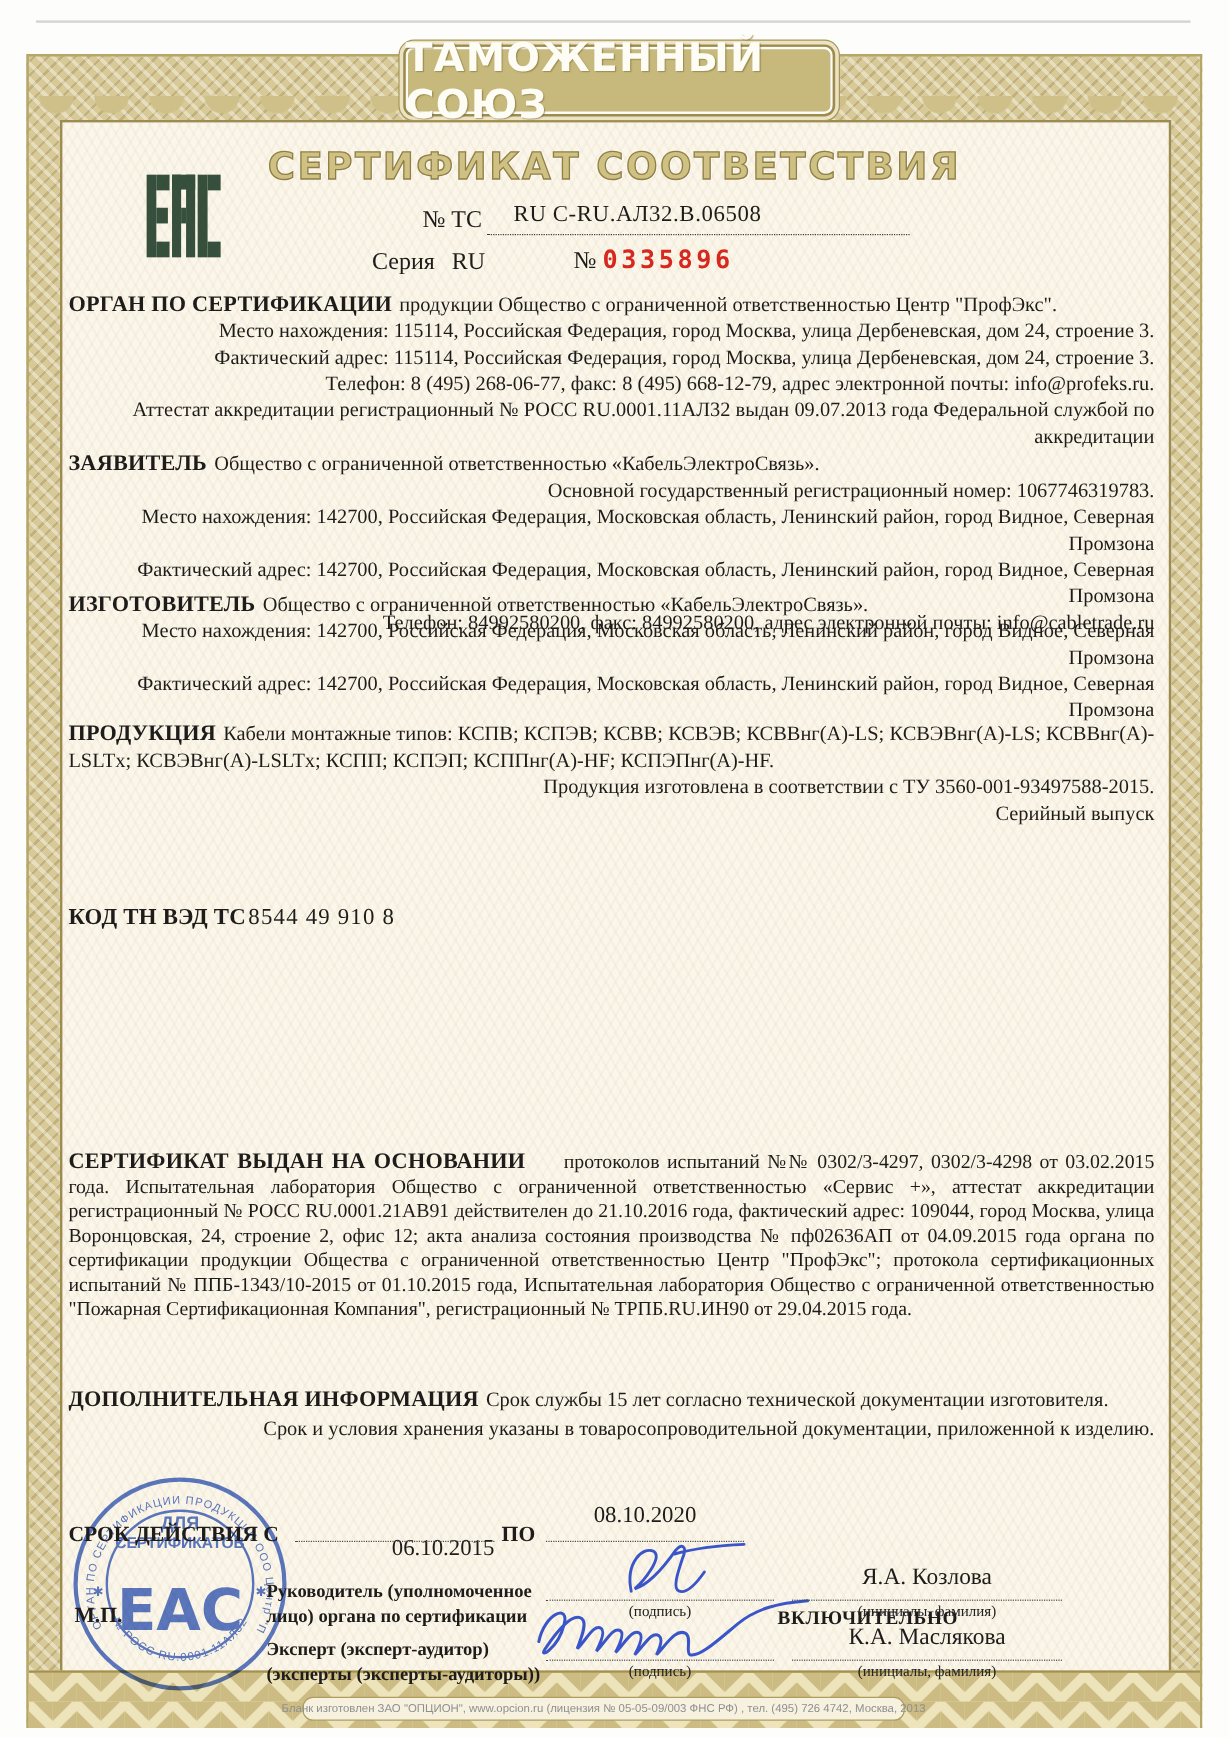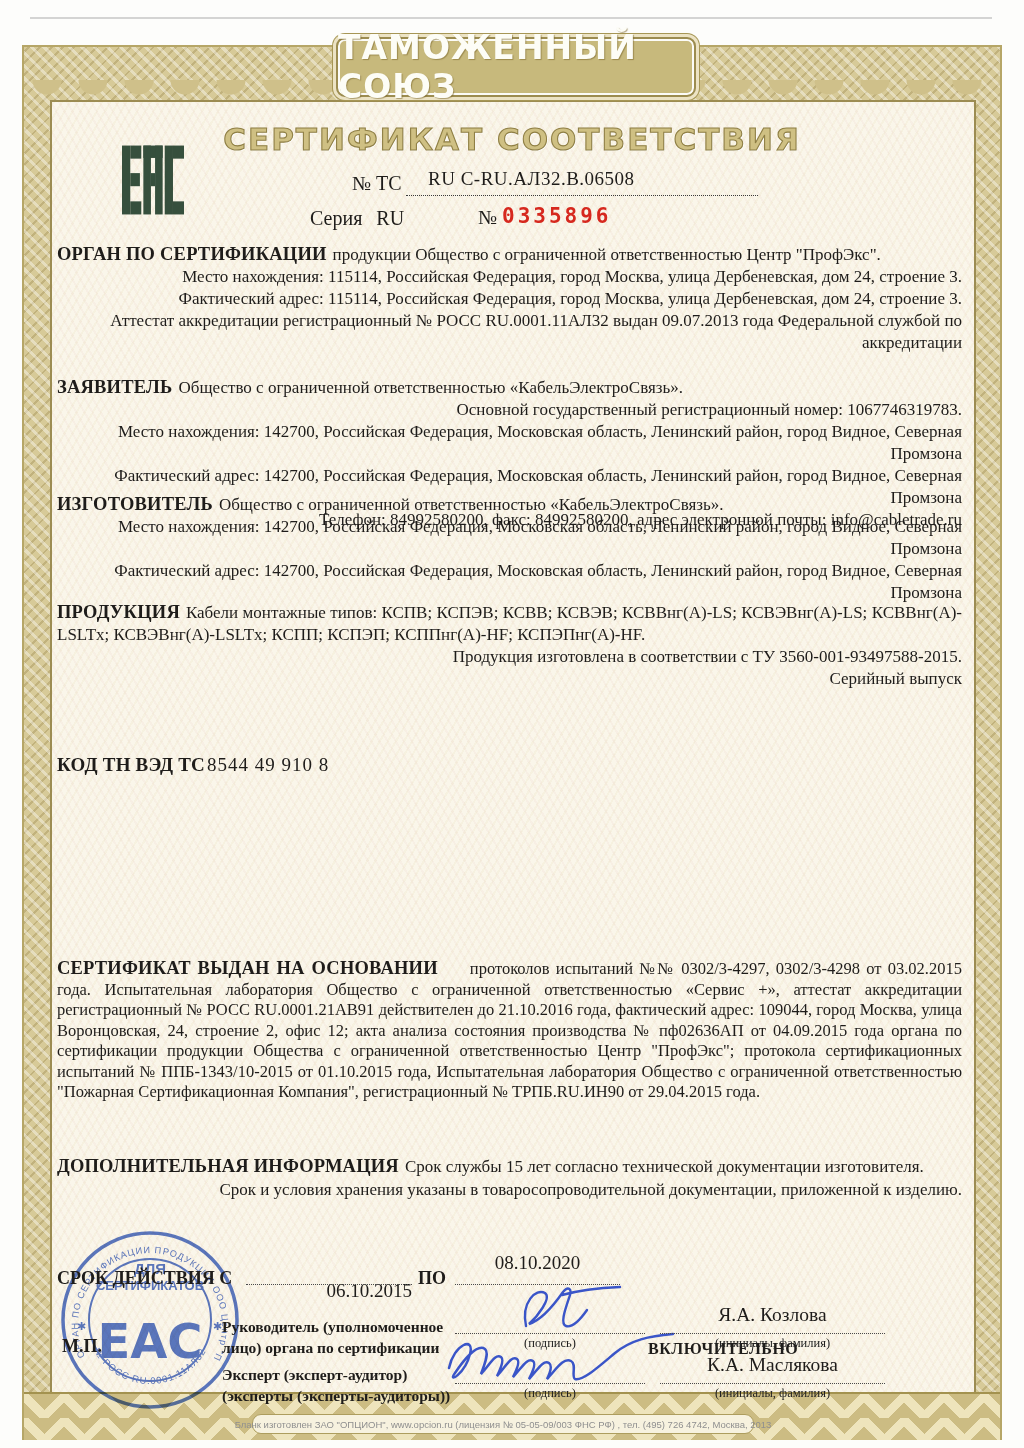--- a/index.html
+++ b/index.html
@@ -149,20 +149,21 @@
   <div class="tc-underline"></div>
 
   <span class="series-label">Серия RU</span>
   <span class="series-sign">№</span>
   <span class="series-value">0335896</span>
 
   <p class="sec p-organ">
     <span class="h">ОРГАН ПО СЕРТИФИКАЦИИ</span><span>продукции Общество с ограниченной ответственностью Центр "ПрофЭкс".</span>
     <span class="sub">Место нахождения: 115114, Российская Федерация, город Москва, улица Дербеневская, дом 24, строение 3.</span>
     <span class="sub">Фактический адрес: 115114, Российская Федерация, город Москва, улица Дербеневская, дом 24, строение 3.</span>
+    <span class="sub">Телефон: 8 (495) 268-06-77, факс: 8 (495) 668-12-79, адрес электронной почты: info@profeks.ru.</span>
     <span class="sub">Аттестат аккредитации регистрационный № РОСС RU.0001.11АЛ32 выдан 09.07.2013 года Федеральной службой по аккредитации</span>
   </p>
 
   <p class="sec p-zayav">
     <span class="h">ЗАЯВИТЕЛЬ</span><span>Общество с ограниченной ответственностью «КабельЭлектроСвязь».</span>
     <span class="sub">Основной государственный регистрационный номер: 1067746319783.</span>
     <span class="sub">Место нахождения: 142700, Российская Федерация, Московская область, Ленинский район, город Видное, Северная Промзона</span>
     <span class="sub">Фактический адрес: 142700, Российская Федерация, Московская область, Ленинский район, город Видное, Северная Промзона</span>
     <span class="sub">Телефон: 84992580200, факс: 84992580200, адрес электронной почты: info@cabletrade.ru</span>
   </p>

